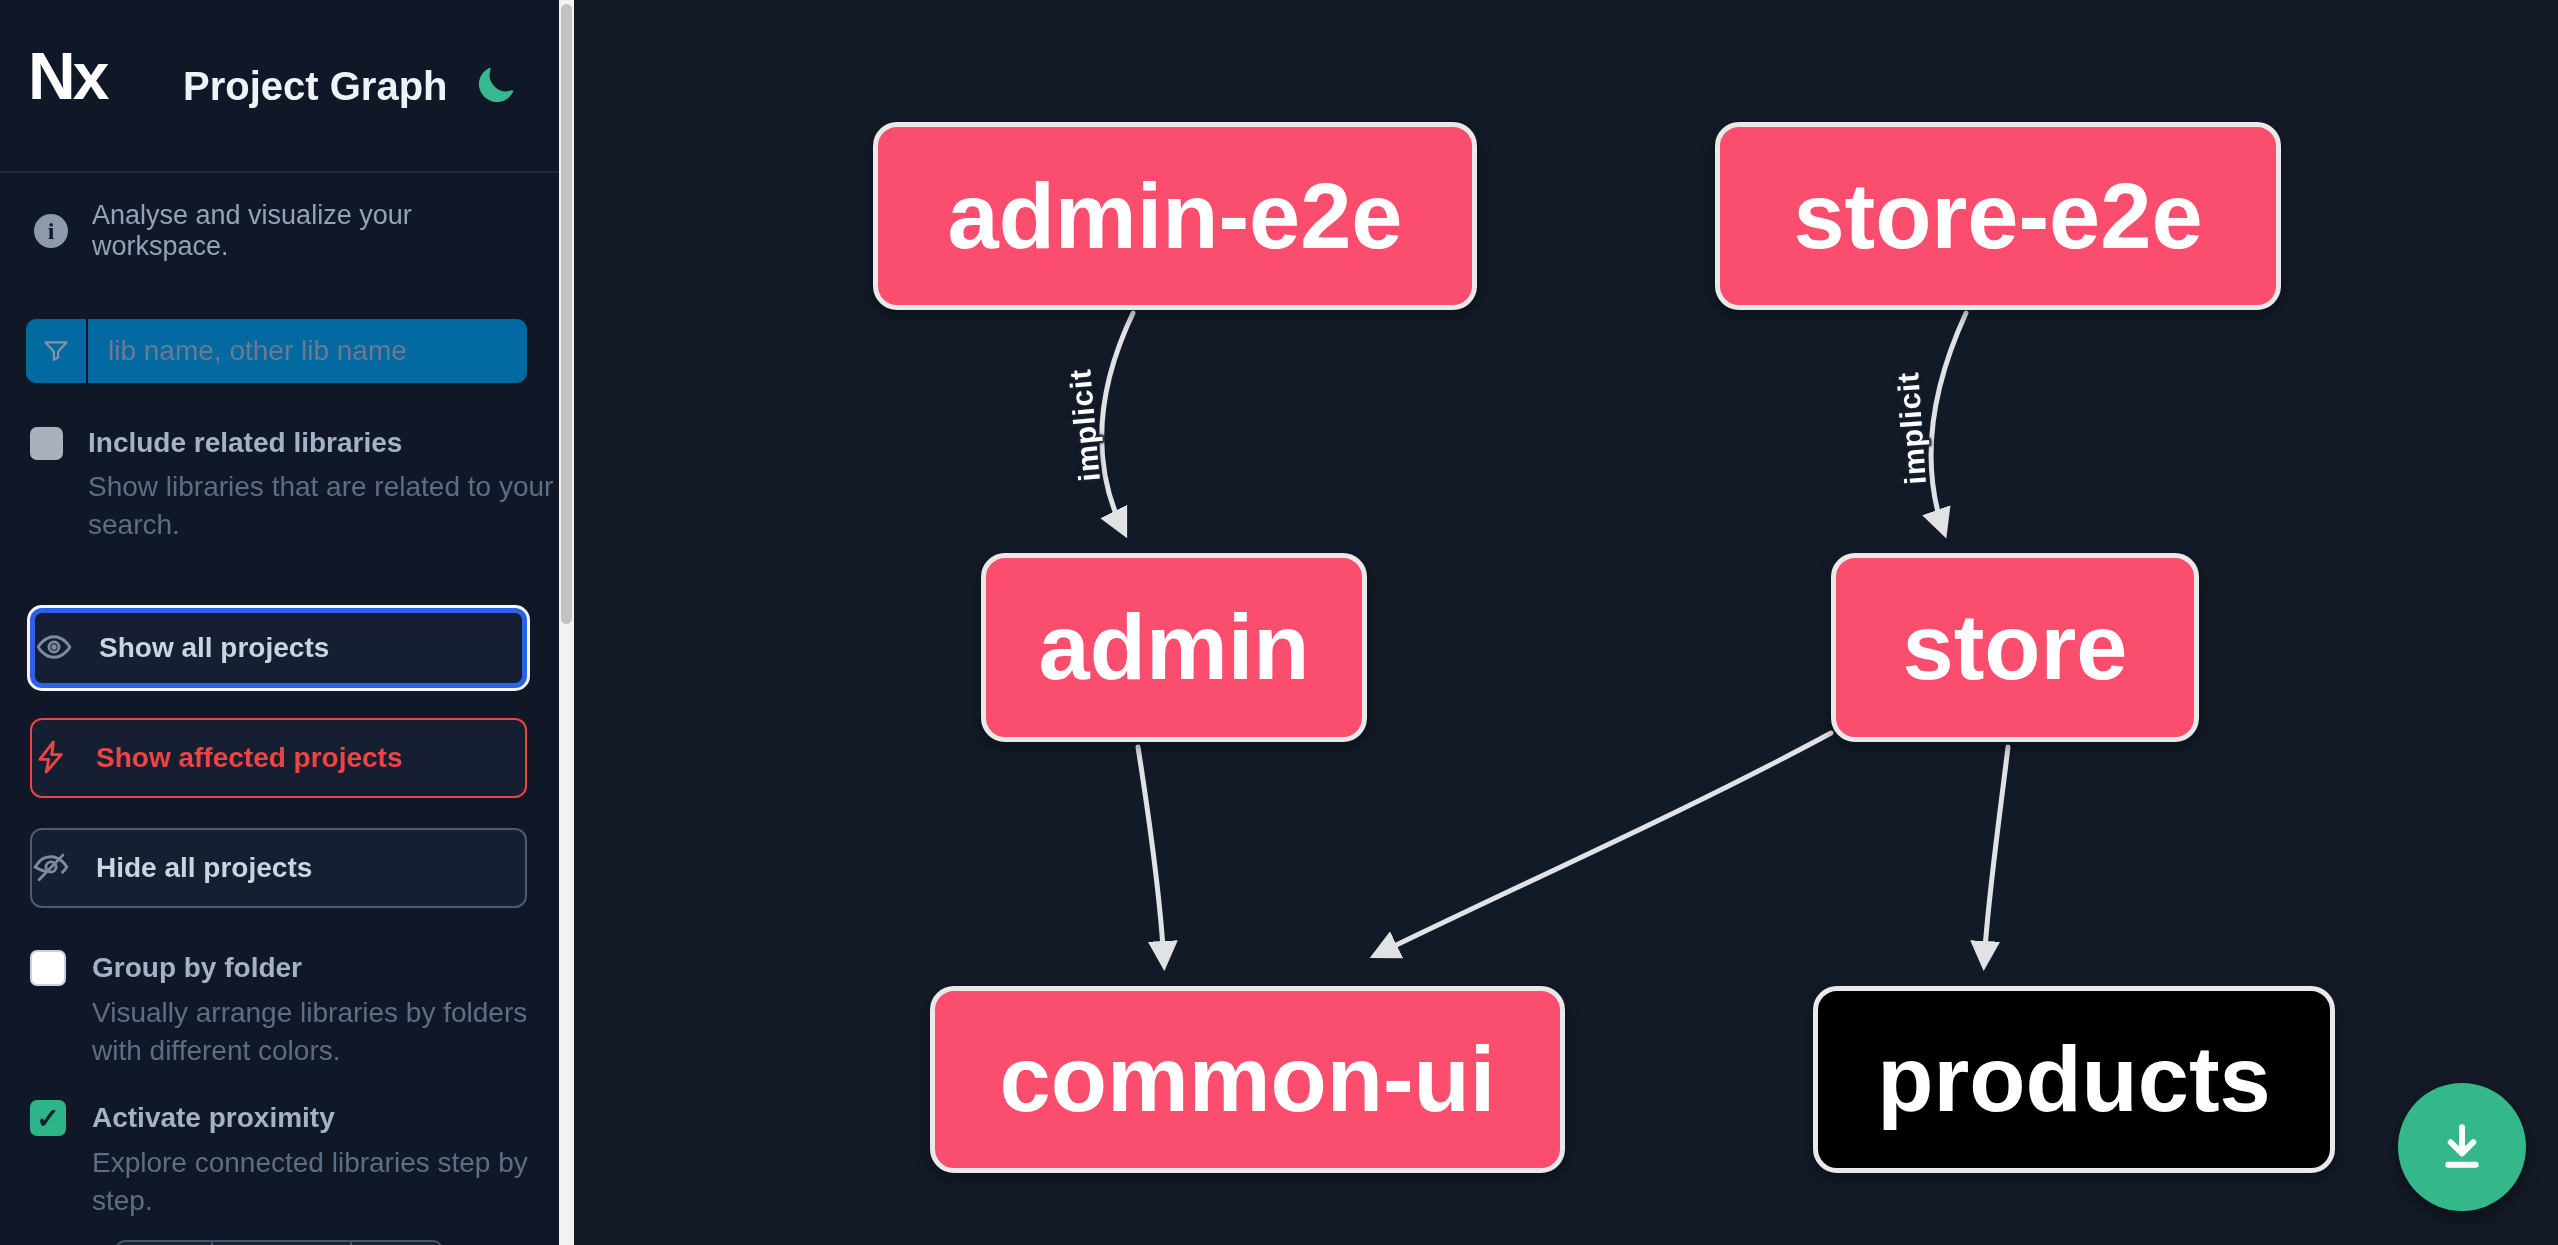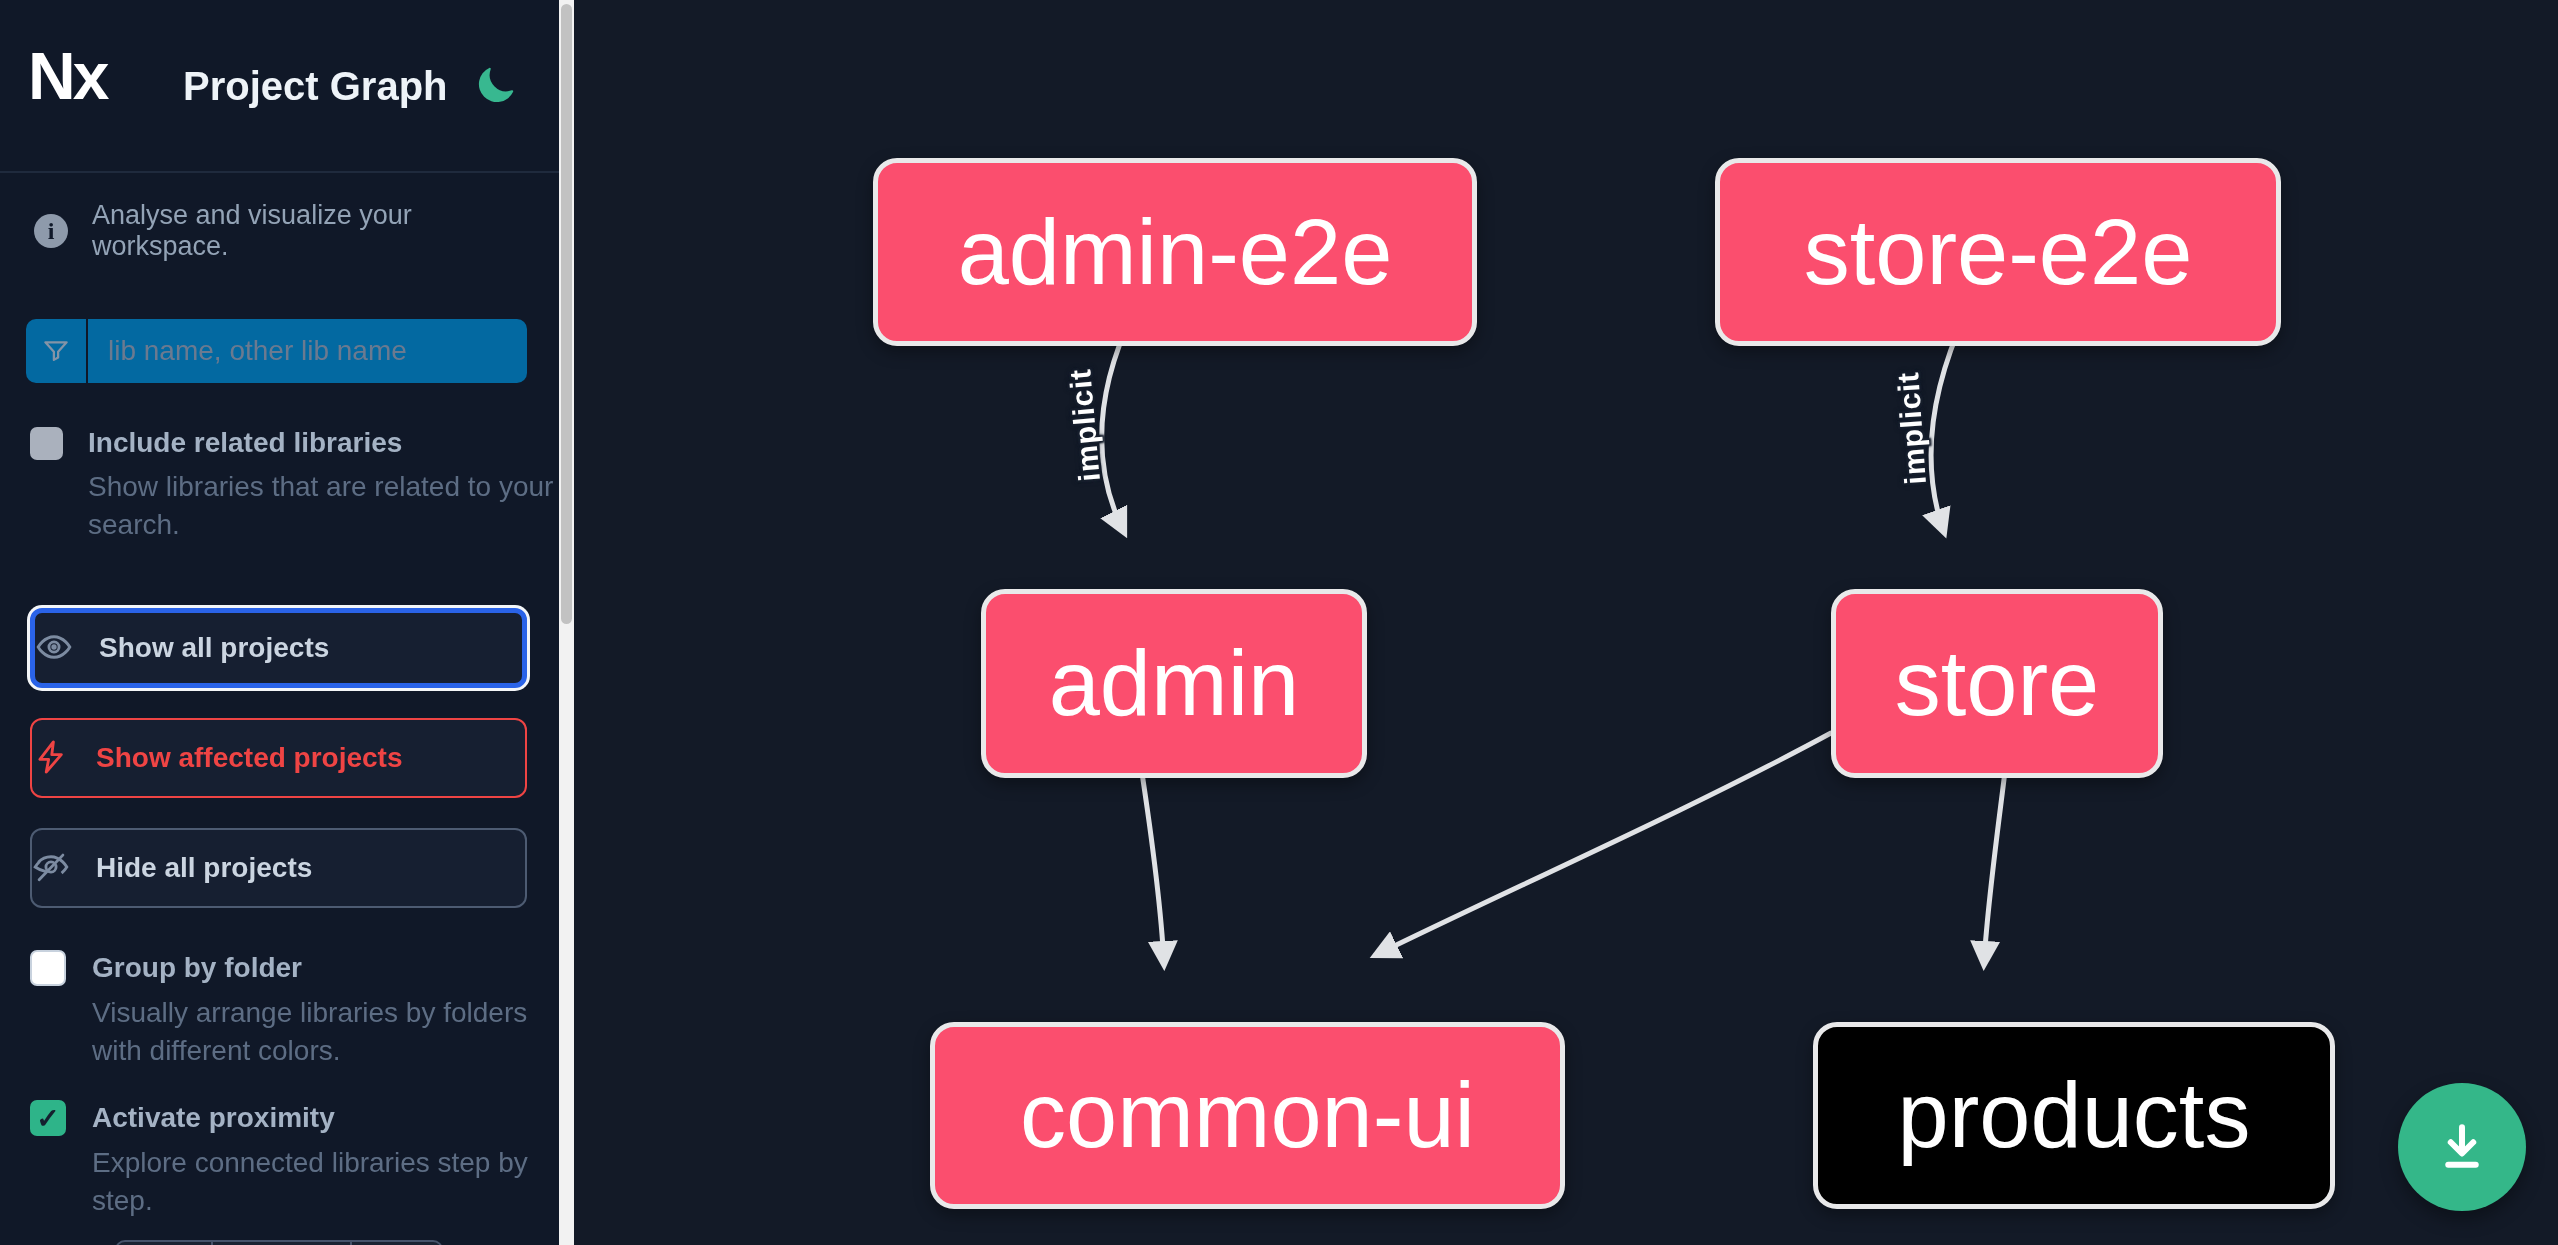--- a/index.html
+++ b/index.html
@@ -79,29 +79,29 @@
   .scroll-track { position:absolute; left:559px; top:0; width:15px; height:1245px; background:#f2f2f2; }
   .scroll-thumb { position:absolute; left:2px; top:4px; width:11px; height:620px;
     background:#c2c2c2; border-radius:6px; }
 
   
   .canvas { position:absolute; left:574px; top:0; width:1984px; height:1245px; background:#131a27; }
   .edges { position:absolute; left:0; top:0; width:1984px; height:1245px; }
 
   .node { position:absolute; border:5px solid #e9e9ea; border-radius:24px;
     display:flex; align-items:center; justify-content:center;
-    color:#ffffff; font-size:92px; font-weight:400; letter-spacing:0;
-    box-shadow:0 6px 16px rgba(0,0,0,0.35); cursor:pointer;margin-top:36px; }
+    color:#ffffff; font-size:92px; font-weight:700; letter-spacing:0;
+    box-shadow:0 6px 16px rgba(0,0,0,0.35); cursor:pointer; }
   .node-affected { background:#fb4e6e; }
   .node-neutral { background:#000000; }
 
   .n-admin-e2e  { left:299px;  top:122px; width:604px; height:188px; }
   .n-store-e2e  { left:1141px; top:122px; width:566px; height:188px; }
   .n-admin      { left:407px;  top:553px; width:386px; height:189px; }
-  .n-store      { left:1257px; top:553px; width:332px; height:189px; }
+  .n-store      { left:1257px; top:553px; width:368px; height:189px; }
   .n-common-ui  { left:356px;  top:986px; width:635px; height:187px; }
   .n-products   { left:1239px; top:986px; width:522px; height:187px; }
 
   .edge-label { position:absolute; color:#ffffff; font-size:30px; font-weight:700;
     letter-spacing:1px; white-space:nowrap;
     text-shadow:0 0 3px #19212f, 0 0 3px #19212f, 0 0 6px #19212f,
       2px 2px 2px #19212f, -2px -2px 2px #19212f, 2px -2px 2px #19212f, -2px 2px 2px #19212f; }
   .el-a { left:511px;  top:425px; transform:translate(-50%,-50%) rotate(-95deg); }
   .el-b { left:1338px; top:428px; transform:translate(-50%,-50%) rotate(-94deg); }
 

